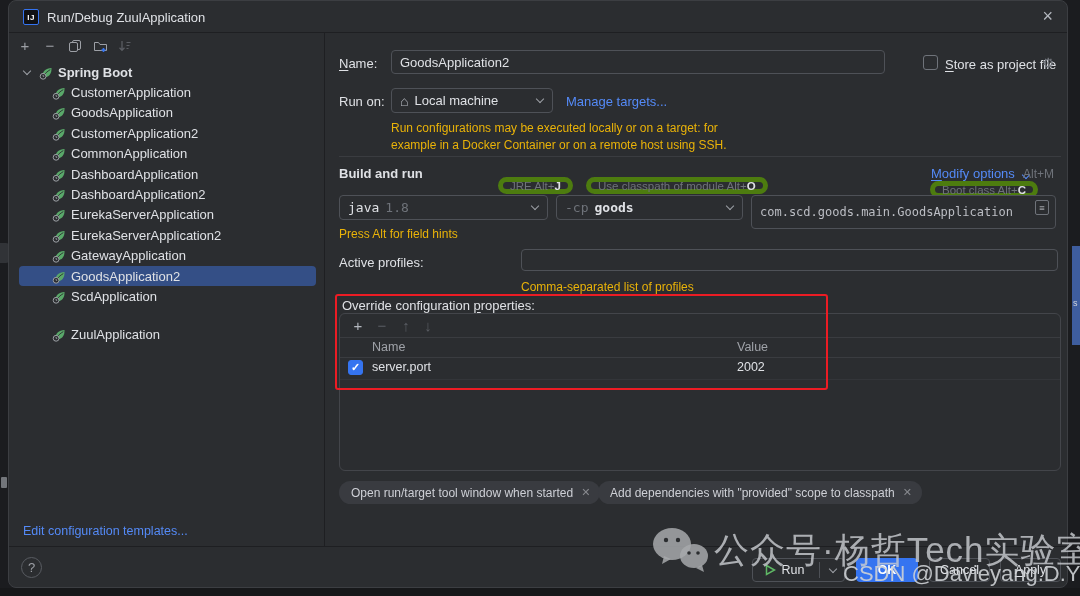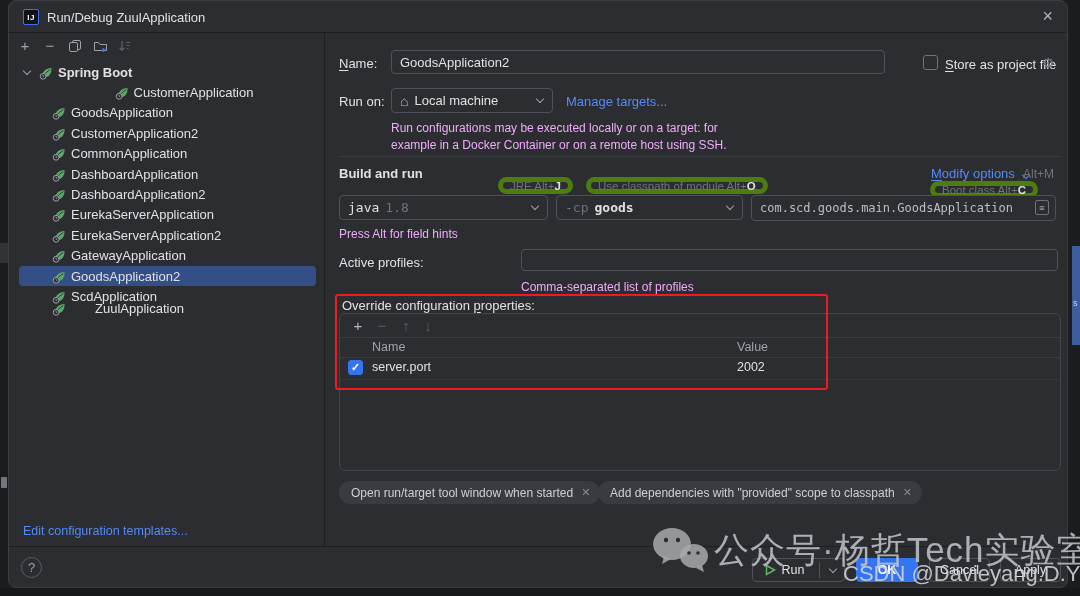--- a/index.html
+++ b/index.html
@@ -33,21 +33,21 @@
   .tree-row.selected { background:#344F86; }
   .tree-label { white-space:nowrap; }
 
   .chev { width:6px; height:6px; border-right:1.5px solid #9da0a6; border-bottom:1.5px solid #9da0a6;
           transform:rotate(45deg); display:inline-block; margin-top:-3px; }
 
   .edit-templates { position:absolute; left:14px; top:523px; font-size:12.5px; color:#548AF7; }
 
   
   .lbl { position:absolute; font-size:13px; color:#dfe1e5; }
-  .gray { color:#f0abfc; font-size:12px; }
+  .gray { color:#eab308; font-size:12px; }
   .link { color:#548AF7; font-size:13px; }
   u { text-decoration:underline; text-underline-offset:2px; }
 
   .input { position:absolute; border:1px solid #4e5157; border-radius:4px; background:#2b2d30;
            color:#dfe1e5; font-size:13px; display:flex; align-items:center; padding:0 8px; }
   .mono { font-family:"DejaVu Sans Mono", monospace; font-size:12px; }
 
   .ddl { position:absolute; border:1px solid #4e5157; border-radius:4px; background:#2b2d30;
          display:flex; align-items:center; padding:0 8px; font-size:13px; color:#dfe1e5; }
   .ddl .chev { position:absolute; right:9px; }
@@ -155,21 +155,21 @@
             <svg width="15" height="15" viewBox="0 0 15 15">
               <path d="M3 12.5 C3 6.8 6.8 3 12.5 3 C12.8 9.6 9.2 12.8 3 12.5 Z" fill="#59A869"></path>
               <path d="M3.8 12 C5.6 8.8 8.4 6.2 11.3 4.6" stroke="#2b2d30" stroke-width="0.9" fill="none"></path>
               <circle cx="4.1" cy="11.3" r="2.9" fill="#2b2d30" stroke="#9da0a6" stroke-width="1"></circle>
               <path d="M4.1 9.9 v1.4 h1.1" stroke="#9da0a6" stroke-width="0.9" fill="none"></path>
             </svg>
           </span>
         <span class="tree-label">Spring Boot</span>
       </div>
 
-    <div class="tree-row tree-child" style="top: 24.5px; justify-content: center;">
+    <div class="tree-row tree-child" style="top: 24.5px;">
           <span class="leaf">
             <svg width="15" height="15" viewBox="0 0 15 15">
               <path d="M3 12.5 C3 6.8 6.8 3 12.5 3 C12.8 9.6 9.2 12.8 3 12.5 Z" fill="#59A869"></path>
               <path d="M3.8 12 C5.6 8.8 8.4 6.2 11.3 4.6" stroke="#2b2d30" stroke-width="0.9" fill="none"></path>
               <circle cx="4.1" cy="11.3" r="2.9" fill="#2b2d30" stroke="#9da0a6" stroke-width="1"></circle>
               <path d="M4.1 9.9 v1.4 h1.1" stroke="#9da0a6" stroke-width="0.9" fill="none"></path>
             </svg>
           </span>
           <span class="tree-label">CustomerApplication</span>
         </div>
@@ -276,21 +276,21 @@
           <span class="leaf">
             <svg width="15" height="15" viewBox="0 0 15 15">
               <path d="M3 12.5 C3 6.8 6.8 3 12.5 3 C12.8 9.6 9.2 12.8 3 12.5 Z" fill="#59A869"></path>
               <path d="M3.8 12 C5.6 8.8 8.4 6.2 11.3 4.6" stroke="#2b2d30" stroke-width="0.9" fill="none"></path>
               <circle cx="4.1" cy="11.3" r="2.9" fill="#2b2d30" stroke="#9da0a6" stroke-width="1"></circle>
               <path d="M4.1 9.9 v1.4 h1.1" stroke="#9da0a6" stroke-width="0.9" fill="none"></path>
             </svg>
           </span>
           <span class="tree-label">ScdApplication</span>
         </div>
-        <div class="tree-row tree-child" style="top: 240px; gap: 24px;">
+        <div class="tree-row tree-child" style="top: 266px;">
           <span class="leaf">
             <svg width="15" height="15" viewBox="0 0 15 15">
               <path d="M3 12.5 C3 6.8 6.8 3 12.5 3 C12.8 9.6 9.2 12.8 3 12.5 Z" fill="#59A869"></path>
               <path d="M3.8 12 C5.6 8.8 8.4 6.2 11.3 4.6" stroke="#2b2d30" stroke-width="0.9" fill="none"></path>
               <circle cx="4.1" cy="11.3" r="2.9" fill="#2b2d30" stroke="#9da0a6" stroke-width="1"></circle>
               <path d="M4.1 9.9 v1.4 h1.1" stroke="#9da0a6" stroke-width="0.9" fill="none"></path>
             </svg>
           </span>
           <span class="tree-label">ZuulApplication</span>
         </div>
@@ -347,21 +347,21 @@
     <div class="ddl mono" style="left:330px; top:194px; width:209px; height:25px;">
       <span style="font-weight:normal;">java</span>
       <span style="color:#6f737a; margin-left:6px;">1.8</span>
       <span class="chev"></span>
     </div>
     <div class="ddl mono" style="left:547px; top:194px; width:187px; height:25px;">
       <span style="color:#6f737a;">-cp</span>
       <span style="font-weight:bold; margin-left:6px;">goods</span>
       <span class="chev"></span>
     </div>
-    <div class="input mono" style="left:742px; top:194px; width:305px; height:26px; color:#bcbec4;">
+    <div class="input mono" style="left:742px; top:194px; width:305px; height:34px; color:#bcbec4;">
       <span>com.scd.goods.main.GoodsApplication</span>
       <span style="position:absolute; right:6px; top:4px; width:14px; height:15px; border:1px solid #6f737a; border-radius:2px; display:flex; align-items:center; justify-content:center; font-size:9px; color:#9da0a6;">≡</span>
     </div>
     <div class="lbl gray" style="left:330px; top:226px;">Press Alt for field hints</div>
 
     <div class="lbl" style="left:330px; top:254px;">Active profiles:</div>
     <div class="input" style="left:512px; top:248px; width:537px; height:22px;">
       <span></span>
     </div>
     <div class="lbl gray" style="left:512px; top:279px;">Comma-separated list of profiles</div>

